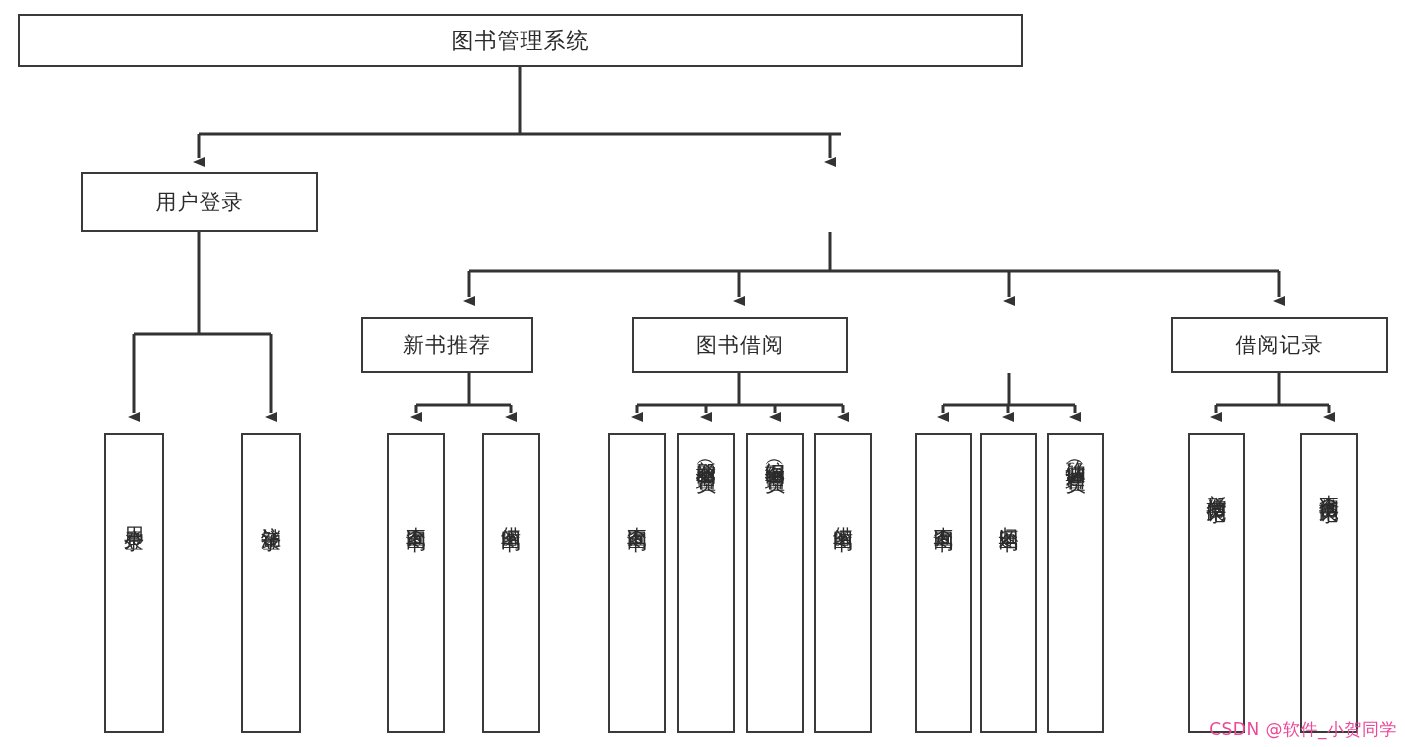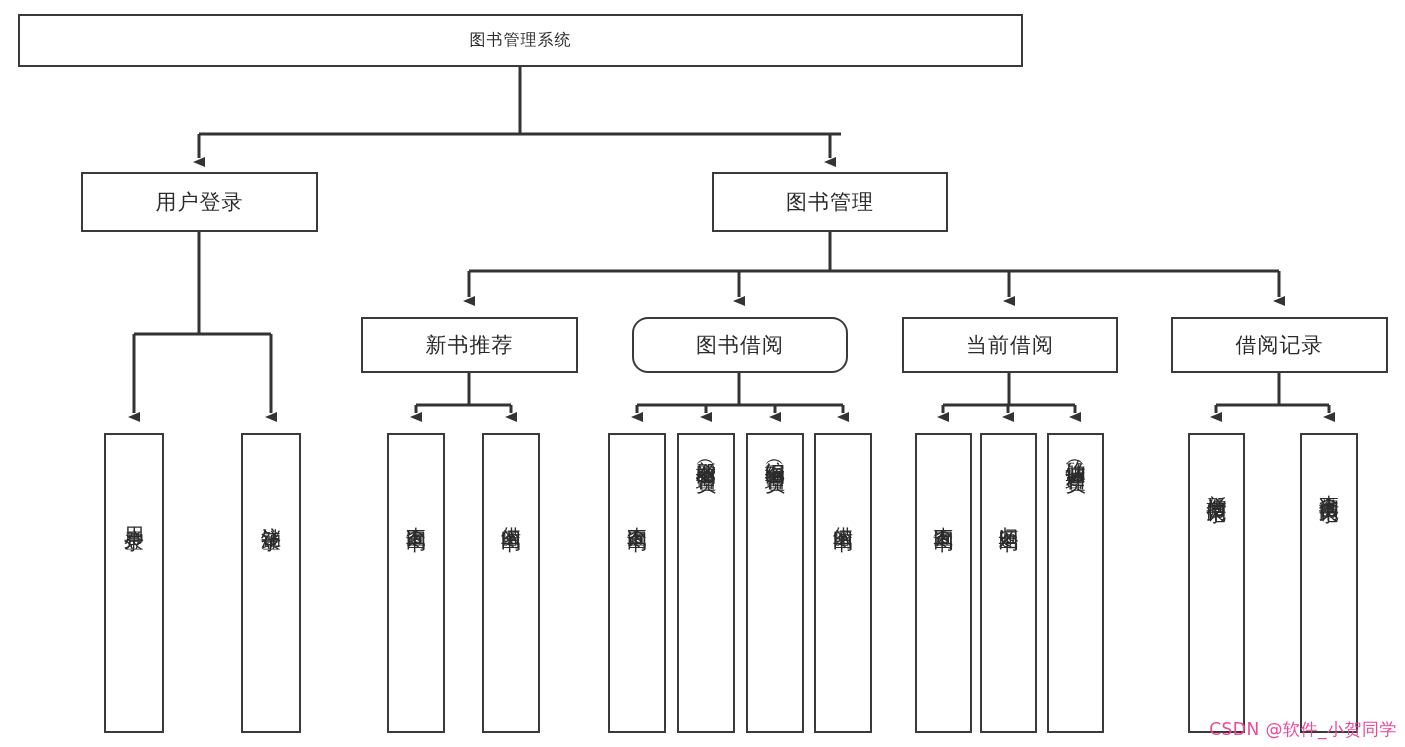--- a/index.html
+++ b/index.html
@@ -35,21 +35,21 @@
     display: flex;
     align-items: center;
     justify-content: center;
     color: #2b2b2b;
   }
   .node.horiz {
     font-size: 21px;
     letter-spacing: 1px;
   }
   .node.root {
-    font-size: 16px;
+    font-size: 22px;
   }
   .node.vert {
     align-items: flex-start;
     justify-content: center;
     padding-top: 10px;
   }
   .node.vert .vlabel {
     writing-mode: vertical-rl;
     text-orientation: upright;
     font-size: 20px;
@@ -123,32 +123,26 @@
     </g>
   </svg>
 
   <div class="node root horiz" style="left:18px; top:14px; width:1005px; height:53px;">
     <span>图书管理系统</span>
   </div>
 
   <div class="node horiz" style="left:81px; top:172px; width:237px; height:60px;">
     <span>用户登录</span>
   </div>
-  <div class="node horiz" style="left:712px; top:172px; width:236px; height:60px;">
-    <span>图书管理</span>
-  </div>
 
-  <div class="node horiz" style="left:361px; top:317px; width:217px; height:56px;">
+  <div class="node horiz" style="left:361px; top:317px; width:172px; height:56px;">
     <span>新书推荐</span>
   </div>
-  <div class="node horiz" style="left:632px; top:317px; width:216px; height:56px;border-radius:16px;">
+  <div class="node horiz" style="left:632px; top:317px; width:216px; height:56px;">
     <span>图书借阅</span>
-  </div>
-  <div class="node horiz" style="left:902px; top:317px; width:216px; height:56px;">
-    <span>当前借阅</span>
   </div>
   <div class="node horiz" style="left:1171px; top:317px; width:217px; height:56px;justify-content:center;">
     <span>借阅记录</span>
   </div>
 
   <div class="node vert" style="left:104px; top:433px; width:60px; height:300px; padding-top:76px;">
     <span class="vlabel">用户登录</span>
   </div>
   <div class="node vert" style="left:241px; top:433px; width:60px; height:300px; padding-top:76px;">
     <span class="vlabel">注销登录</span>

